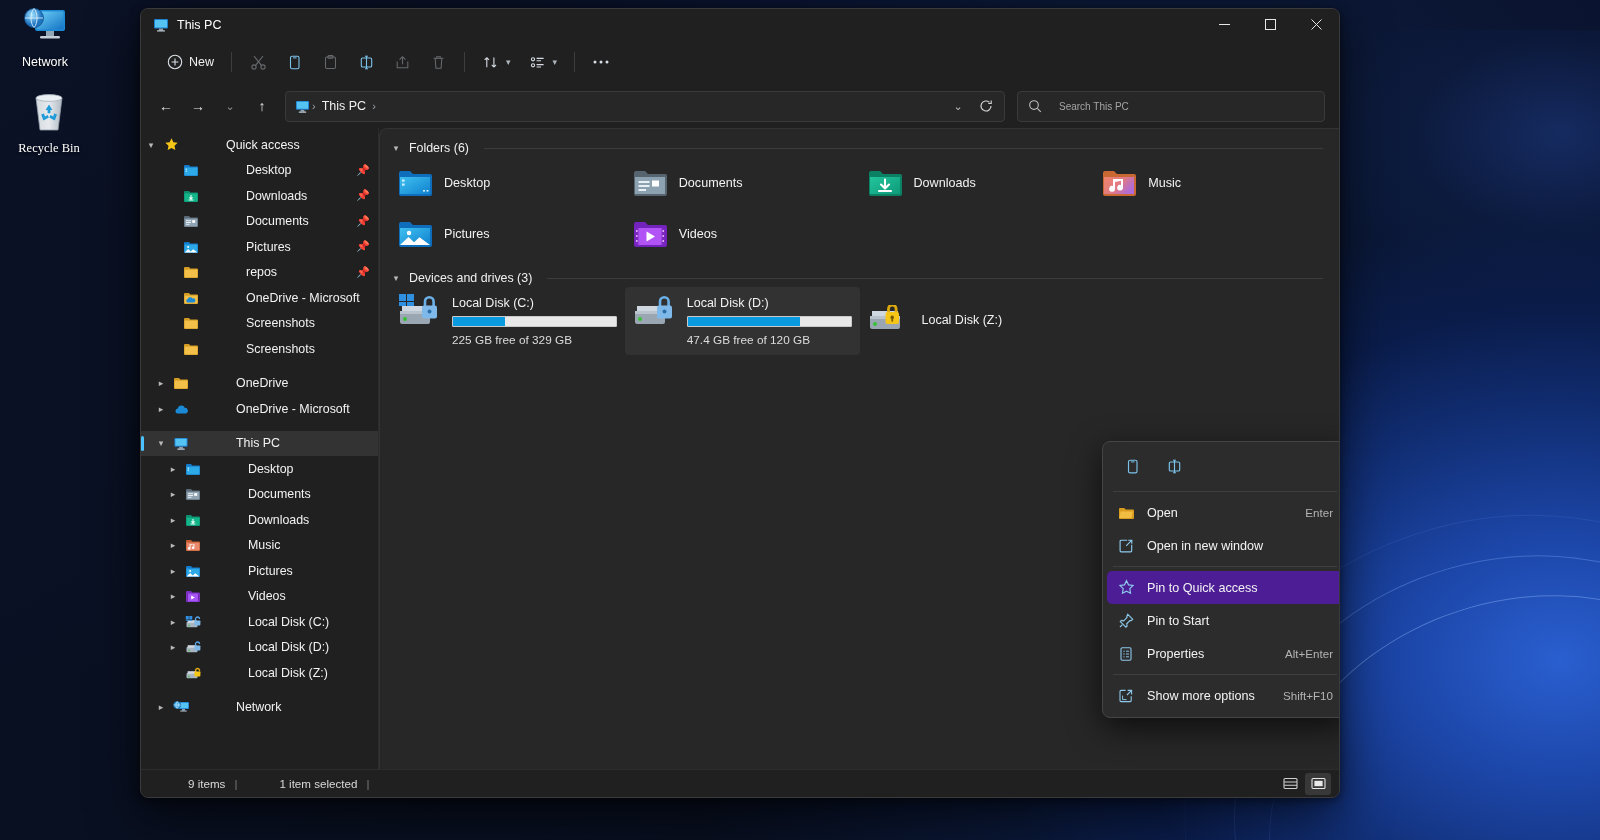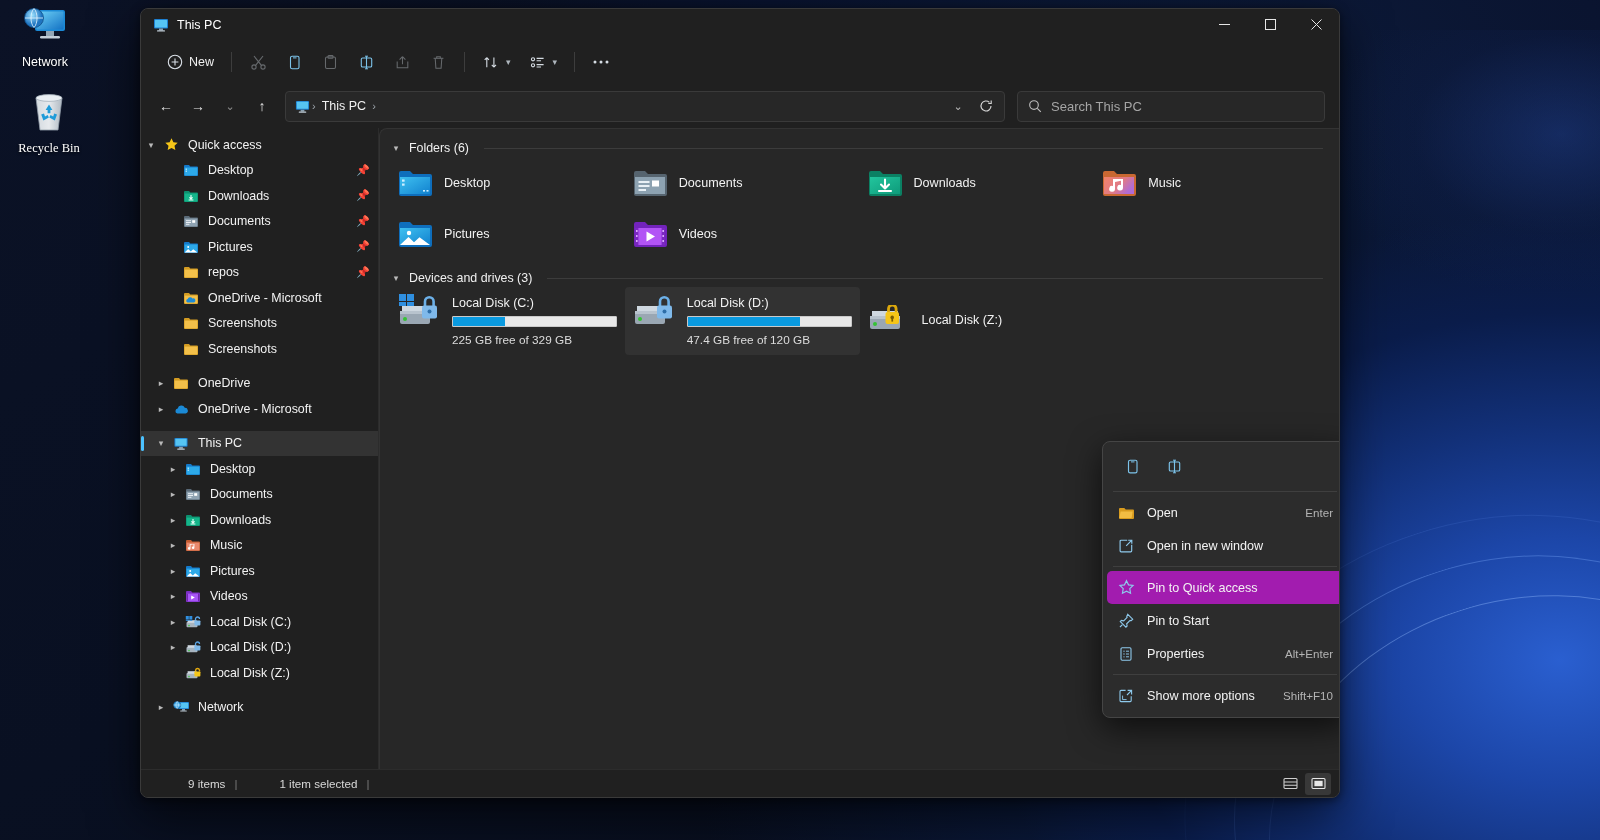--- a/index.html
+++ b/index.html
@@ -94,21 +94,21 @@
   .crumb { color: #f0f0f0; font-size: 12.5px; padding: 2px 5px; border-radius: 3px; }
   .crumbsep { color: #9da4ab; font-size: 11px; padding: 0 1px; }
   .addr-right { margin-left: auto; display: flex; align-items: center; }
   .addr-ico { width: 28px; height: 27px; border-radius: 3px; display: flex; align-items: center;
     justify-content: center; color: #d8d8d8; }
   .searchbox {
     width: 308px; height: 31px; background: #272727; border: 1px solid #3a3a3a;
     border-radius: 4px; display: flex; align-items: center; gap: 9px; padding: 0 10px;
     margin-left: 10px;
   }
-  .searchbox .ph { color: #a5a5a5; font-size: 13px; }
+  .searchbox .ph { color: #a5a5a5; font-size: 10px; margin-left: 8px; }
 
   
   .wbody { flex: 1; display: flex; min-height: 0; background: #202020; padding: 0 0 0 0; }
   .navpane {
     width: 238px; flex: 0 0 238px; background: #202020; padding: 4px 0 0 0;
     overflow: hidden; border-right: 1px solid #2c2c2c;
   }
   .content {
     flex: 1; background: #272727; border-radius: 8px 0 0 0; margin: 0 0 0 0;
     overflow: hidden; position: relative; border-top: 1px solid #333; border-left: 1px solid #333;
@@ -122,21 +122,21 @@
   .nav-item.selected { background: #333333; }
   .nav-item.selected::before {
     content: ""; position: absolute; left: 0; top: 5px; bottom: 5px; width: 3px;
     background: #4cc2ff; border-radius: 2px;
   }
   .chev {
     width: 20px; flex: 0 0 20px; display: flex; align-items: center; justify-content: center;
     color: #b9b9b9; font-size: 9px;
   }
   .nav-ico { width: 20px; flex: 0 0 20px; display: flex; align-items: center; justify-content: center; margin-right: 7px; }
-  .nav-lbl { color: #f2f2f2; font-size: 12.4px; white-space: nowrap; }
+  .nav-lbl { color: #f2f2f2; font-size: 12.4px; white-space: nowrap; margin-left: 38px; }
   .pin { margin-left: auto; color: #9a9a9a; font-size: 11px; }
 
   
   .grouphdr { display: flex; align-items: center; gap: 7px; padding: 12px 16px 2px 10px; }
   .grouphdr .gchev { color: #b9b9b9; font-size: 9px; width: 12px; text-align: center; }
   .grouphdr .gname { color: #f0f0f0; font-size: 12.4px; white-space: nowrap; }
   .grouphdr .grule { flex: 1; height: 1px; background: #3c3c3c; margin-left: 8px; }
 
   .tilegrid { display: grid; grid-template-columns: repeat(4, 1fr); padding: 0 10px; }
   .tile {
@@ -181,21 +181,21 @@
   .ctx-toprow { display: flex; align-items: center; gap: 4px; padding: 3px 6px 5px 6px; }
   .ctx-ibtn {
     width: 38px; height: 32px; border-radius: 5px; display: flex; align-items: center;
     justify-content: center; cursor: default;
   }
   .ctx-div { height: 1px; background: #3f3f3f; margin: 4px 6px; }
   .ctx-item {
     height: 33px; display: flex; align-items: center; gap: 12px; padding: 0 10px;
     border-radius: 5px; cursor: default;
   }
-  .ctx-item:hover, .ctx-item.hovered { background: #a21caf; }
+  .ctx-item:hover, .ctx-item.hovered { background: #4c1d95; }
   .ctx-item .ci { width: 18px; display: flex; align-items: center; justify-content: center; }
   .ctx-item .cl { color: #f3f3f3; font-size: 12.6px; }
   .ctx-item .ck { margin-left: auto; color: #b4b4b4; font-size: 11.6px; }
   svg { display: block; }
 </style>
 </head>
 <body>
 
 <div id="desktop">
   <div class="glowtop"></div>

